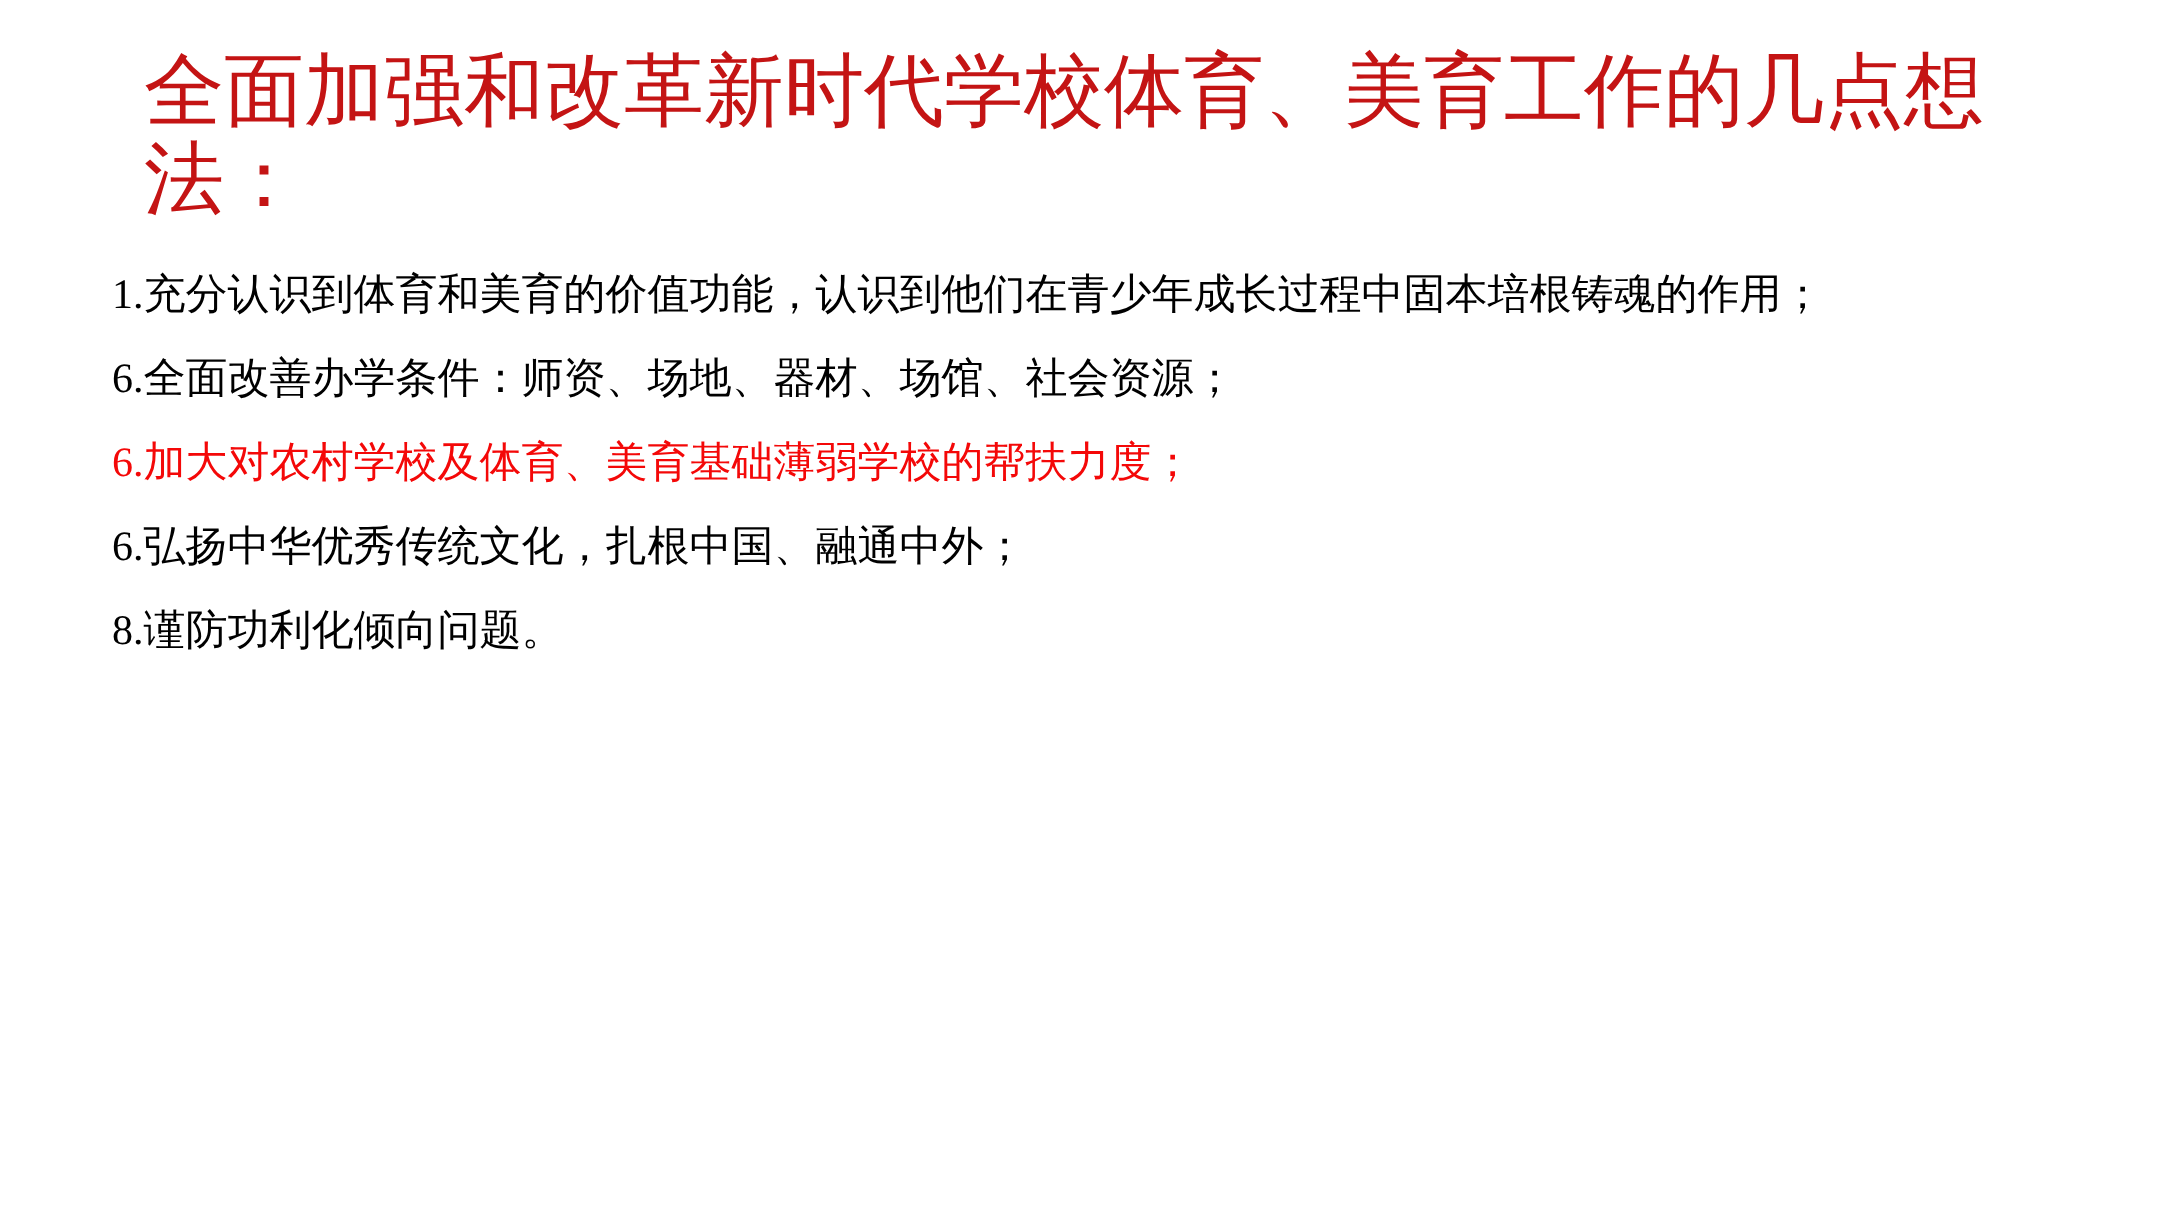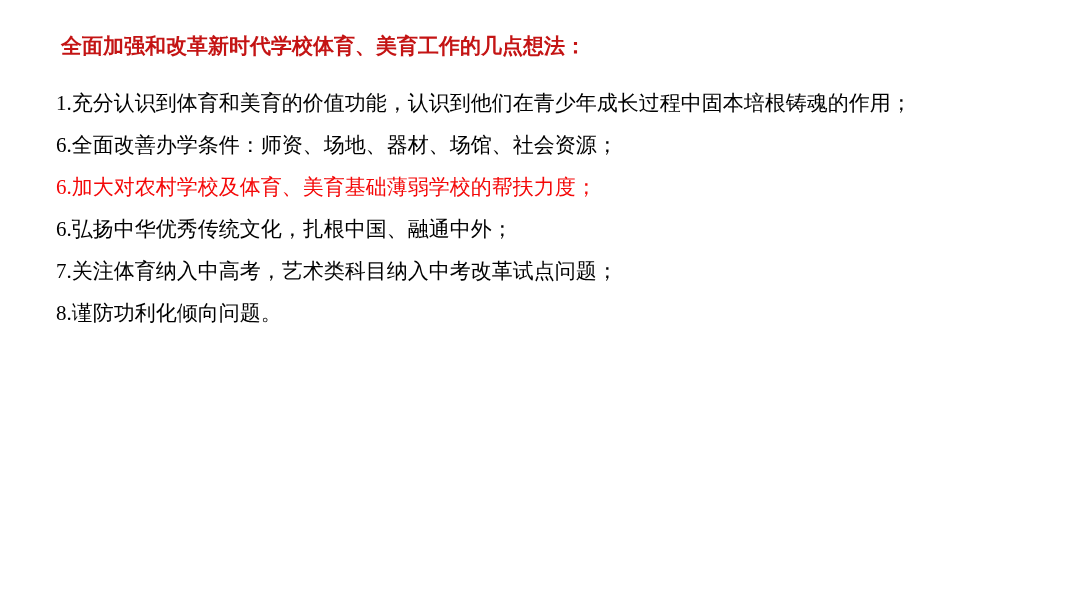--- a/index.html
+++ b/index.html
@@ -19,24 +19,24 @@
     position: relative;
     width: 1080px;
     height: 608px;
     background: var(--background);
     padding: 24px 44px 0 56px;
     font-family: "Liberation Serif", "DejaVu Serif", serif;
     color: var(--black);
     overflow: hidden;
   }
   .title {
-    margin: 0 0 15px 5px;
-    font-size: 21px;
+    margin: 0 0 15px 16px;
+    font-size: 40px;
     line-height: 44px;
-    font-weight: bold;
+    font-weight: normal;
     color: var(--title-red);
   }
   p.point {
     margin: 0 0 1px 0;
     font-size: 21px;
     line-height: 41px;
     text-align: justify;
   }
   .c-black { color: var(--black); }
   .c-red   { color: var(--body-red); }
@@ -60,21 +60,18 @@
   </p>
 
   <p class="point">
     <span class="c-red">6.加大对农村学校及体育、美育基础薄弱学校的帮扶力度；</span>
   </p>
 
   <p class="point">
     <span class="c-black">6.弘扬中华优秀传统文化，扎根中国、融通中外；</span>
   </p>
 
-  <p class="point">
-    <span class="c-black">7.关注体育纳入中高考，艺术类科目纳入中考改革试点问题；</span>
-  </p>
 
   <p class="point">
     <span class="c-black">8.谨防功利化倾向问题。</span>
   </p>
 
 </div>
 
 </body></html>

